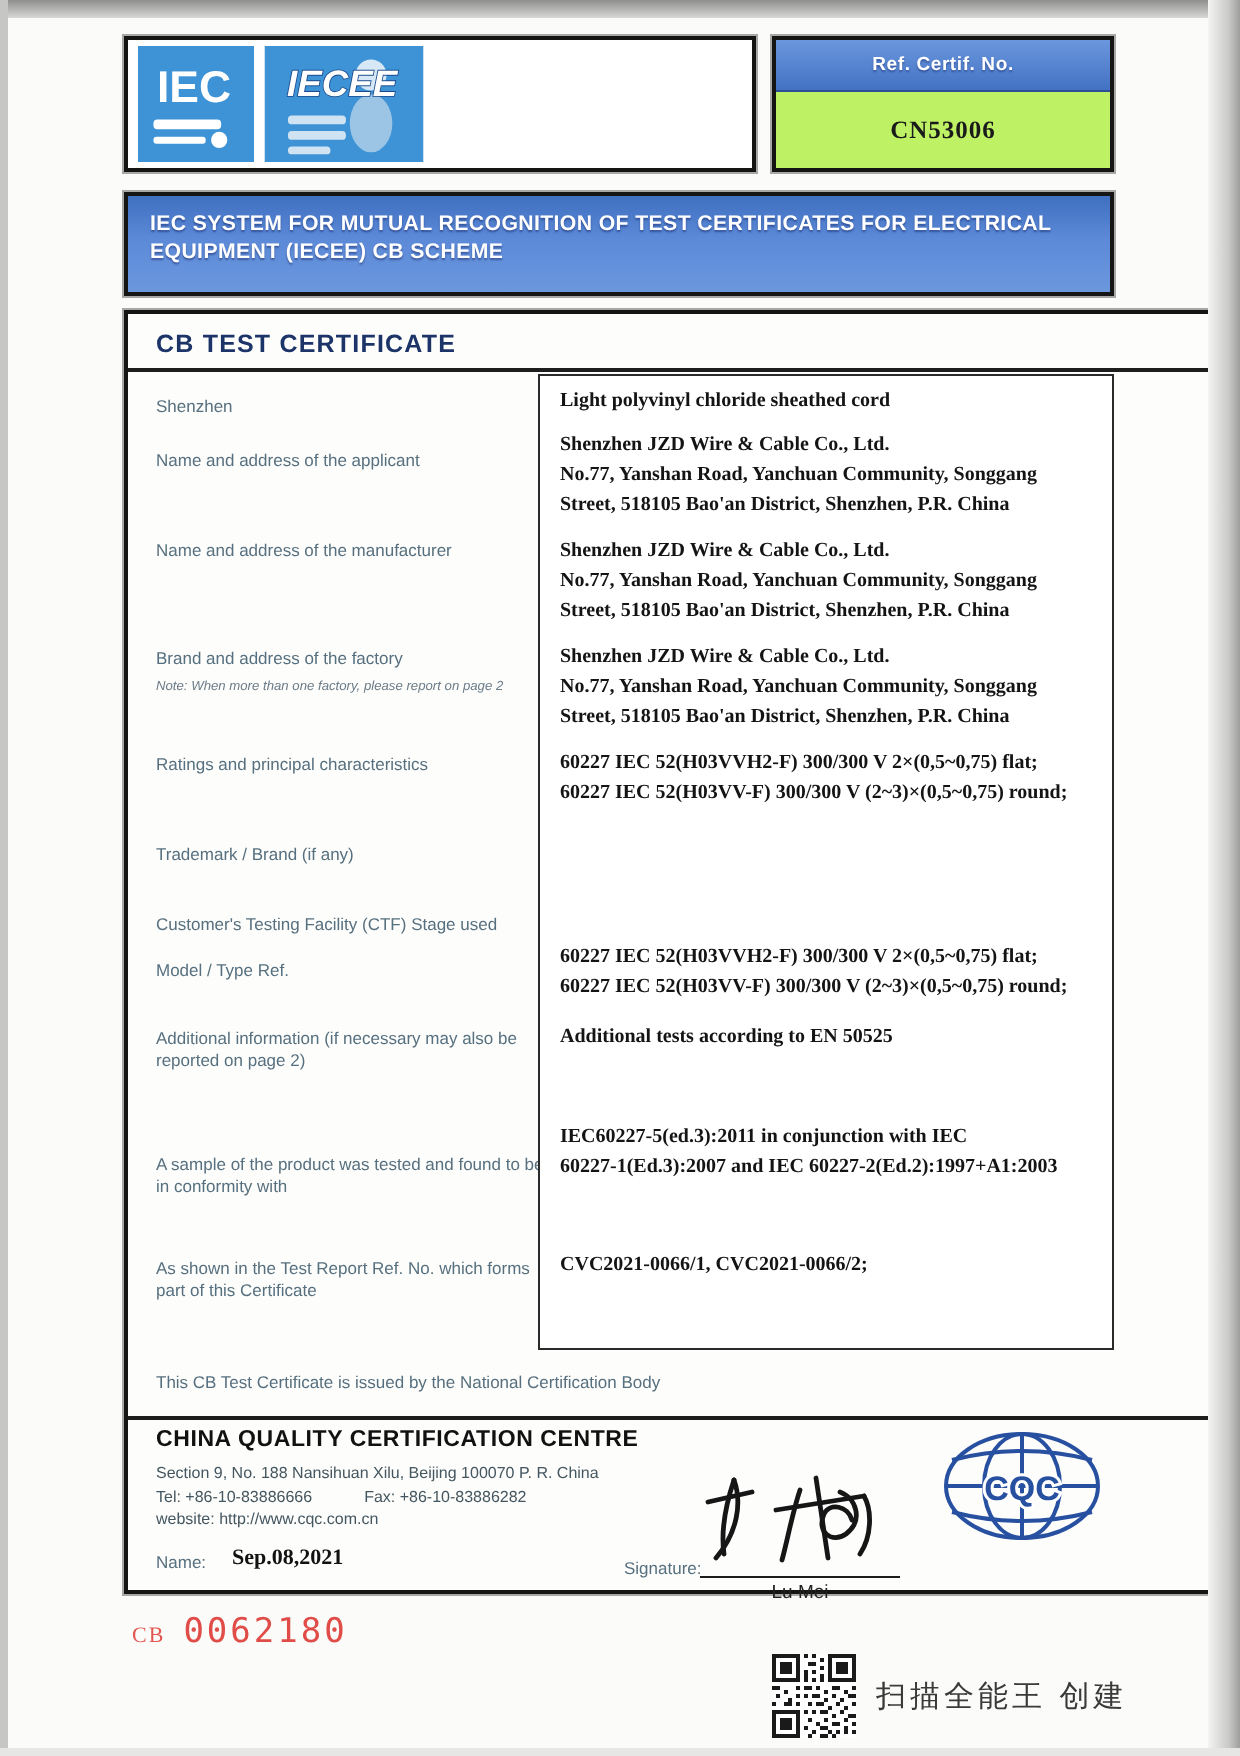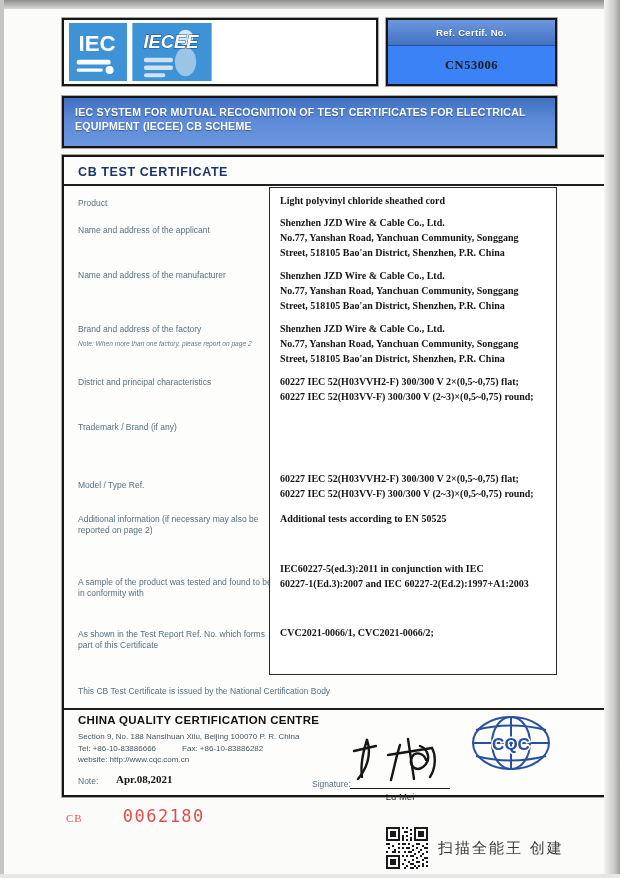--- a/index.html
+++ b/index.html
@@ -13,21 +13,21 @@
   .edge-top{position:absolute;top:0;left:0;right:0;height:9px;background:linear-gradient(180deg,#8e8e8c,#d8d8d6);z-index:5;}
   .edge-left{position:absolute;top:0;bottom:0;left:0;width:4px;background:#c6c6c4;z-index:5;}
   .edge-right{position:absolute;top:0;bottom:0;right:0;width:16px;background:linear-gradient(90deg,#f4f4f2,#c9c9c7 65%,#9e9e9c);z-index:5;}
   .edge-bottom{position:absolute;left:0;right:0;bottom:0;height:4px;background:#e6e6e4;z-index:5;}
 
   .abs{position:absolute;}
 
   
   .logo-box{left:62px;top:18px;width:316px;height:68px;border:2px solid #151515;background:#fff;
     box-shadow:0 0 0 1px #a8a8a6;display:flex;align-items:center;padding-left:5px;gap:5px;box-sizing:border-box;}
-  .ref-box{left:386px;top:18px;width:171px;height:68px;border:2px solid #151515;background:#3b82f6;
+  .ref-box{left:386px;top:18px;width:171px;height:68px;border:2px solid #151515;background:#bef264;
     box-shadow:0 0 0 1px #a8a8a6;box-sizing:border-box;}
   .ref-bar{height:25px;background:linear-gradient(180deg,#6b97dd,#4372c4);display:flex;align-items:center;justify-content:center;
     color:#fff;font-weight:bold;font-size:9.5px;letter-spacing:.3px;text-shadow:0 1px 1px rgba(10,20,80,.4);border-bottom:1px solid #2c4f96;}
   .ref-val{height:38px;display:flex;align-items:center;justify-content:center;
     font-family:"Liberation Serif", serif;font-size:12.5px;font-weight:bold;color:#1a1a1a;letter-spacing:.5px;}
 
   
   .banner{left:62px;top:96px;width:495px;height:52px;border:2px solid #151515;box-sizing:border-box;
     background:linear-gradient(180deg,#3f6fc0 0%,#5c8ad8 45%,#6b97dd 100%);
     box-shadow:0 0 0 1px #a8a8a6;padding:7px 11px;}
@@ -60,21 +60,21 @@
   .fax-span{margin-left:26px;}
   .date-label{position:absolute;left:14px;top:619px;font-size:8.5px;color:#57707f;}
   .date-value{position:absolute;left:52px;top:616px;font-family:"Liberation Serif", serif;font-weight:bold;font-size:11px;color:#121212;}
   .sig-label{position:absolute;left:248px;top:622px;font-size:8.5px;color:#57707f;}
   .sig-script{position:absolute;left:282px;top:576px;width:110px;height:54px;}
   .sig-line{position:absolute;left:286px;top:631px;width:100px;border-top:1.5px solid #1c1c1c;}
   .sig-name{position:absolute;left:286px;top:634px;width:100px;text-align:center;font-size:9.5px;color:#222;}
   .cqc-logo{position:absolute;left:404px;top:556px;width:86px;height:60px;}
 
   
-  .stamp{left:66px;top:806px;display:flex;align-items:baseline;color:#de3b36;gap:31px;}
+  .stamp{left:66px;top:806px;display:flex;align-items:baseline;color:#de3b36;}
   .stamp-prefix{font-family:"Liberation Serif", serif;font-size:11px;letter-spacing:1px;opacity:.85;}
   .stamp-number{font-family:"DejaVu Sans Mono", monospace;font-size:17px;letter-spacing:1.5px;margin-left:9px;opacity:.9;}
 
   
   .qr{left:386px;top:827px;width:42px;height:42px;}
   .wm-text{left:438px;top:839px;font-size:15px;color:#3a3a3a;letter-spacing:2px;font-family:"DejaVu Sans", sans-serif;}
 </style>
 </head>
 <body>
 
@@ -108,27 +108,28 @@
 </div>
 
 <div class="abs banner">
   <div class="banner-text">IEC SYSTEM FOR MUTUAL RECOGNITION OF TEST CERTIFICATES FOR ELECTRICAL EQUIPMENT (IECEE) CB SCHEME</div>
 </div>
 
 <div class="abs main-box">
   <div class="cert-title">CB TEST CERTIFICATE</div>
   <div class="title-rule"></div>
 
-  <div class="f-label lp1">Product</div>
+  <div class="f-label lp1">Shenzhen</div>
   <div class="f-label lp2">Name and address of the applicant</div>
   <div class="f-label lp3">Name and address of the manufacturer</div>
   <div class="f-label lp4">Brand and address of the factory</div>
   <div class="f-note">Note: When more than one factory, please report on page 2</div>
-  <div class="f-label lp5">District and principal characteristics</div>
+  <div class="f-label lp5">Ratings and principal characteristics</div>
   <div class="f-label lp6">Trademark / Brand (if any)</div>
+  <div class="f-label lp7">Customer's Testing Facility (CTF) Stage used</div>
   <div class="f-label lp8">Model / Type Ref.</div>
   <div class="f-label lp9">Additional information (if necessary may also be reported on page 2)</div>
   <div class="f-label lp10">A sample of the product was tested and found to be in conformity with</div>
   <div class="f-label lp11">As shown in the Test Report Ref. No. which forms part of this Certificate</div>
 
   <div class="value-box">
     <div class="f-value vp1">Light polyvinyl chloride sheathed cord</div>
     <div class="f-value vp2">Shenzhen JZD Wire &amp; Cable Co., Ltd.
 No.77, Yanshan Road, Yanchuan   Community, Songgang
 Street, 518105 Bao'an District, Shenzhen, P.R. China</div>
@@ -151,22 +152,22 @@
   <div class="issued">This CB Test Certificate is issued by the National Certification Body</div>
   <div class="footer-rule"></div>
 
   <div class="ncb-name">CHINA QUALITY CERTIFICATION CENTRE</div>
   <div class="ncb-line al1">Section 9, No. 188 Nansihuan Xilu, Beijing 100070 P. R. China</div>
   <div class="ncb-line al2">
     <span>Tel: +86-10-83886666</span><span class="fax-span">Fax: +86-10-83886282</span>
   </div>
   <div class="ncb-line al3">website: http://www.cqc.com.cn</div>
 
-  <div class="date-label">Note:</div>
-  <div class="date-value">Apr.08,2021</div>
+  <div class="date-label">Name:</div>
+  <div class="date-value">Sep.08,2021</div>
 
   <svg class="sig-script" viewBox="0 0 110 54">
     <g fill="none" stroke="#161616" stroke-width="2.4" stroke-linecap="round">
       <path d="M16,44 C14,30 18,16 21,7"></path>
       <path d="M8,18 L30,13"></path>
       <path d="M21,7 C25,18 23,33 12,46"></path>
       <path d="M54,12 C50,24 48,36 45,47"></path>
       <path d="M42,22 L86,15"></path>
       <path d="M62,6 C64,19 66,33 68,46"></path>
       <path d="M74,13 C82,16 86,27 77,34 C70,39 62,33 66,24 C69,18 78,20 80,27"></path>

